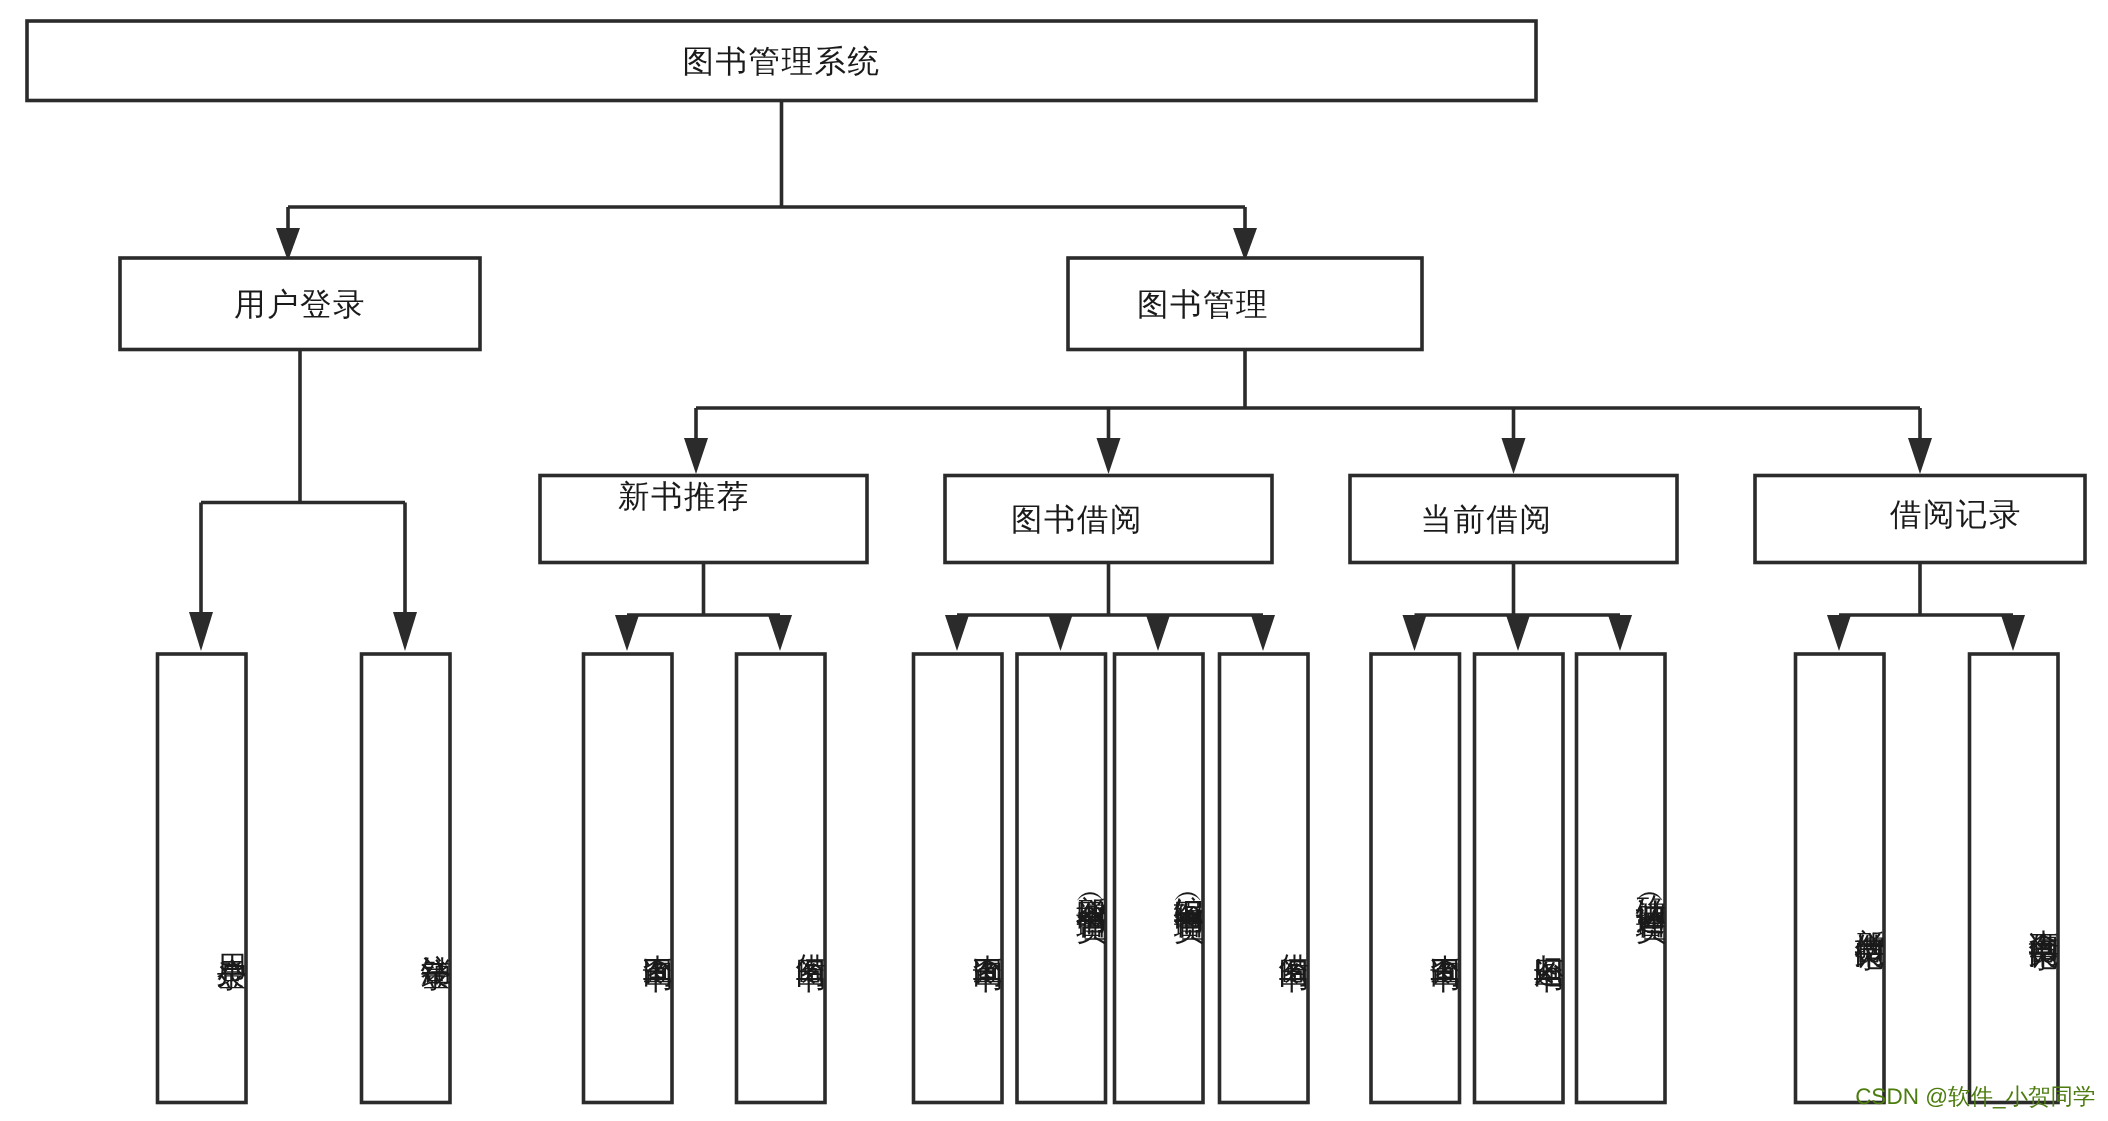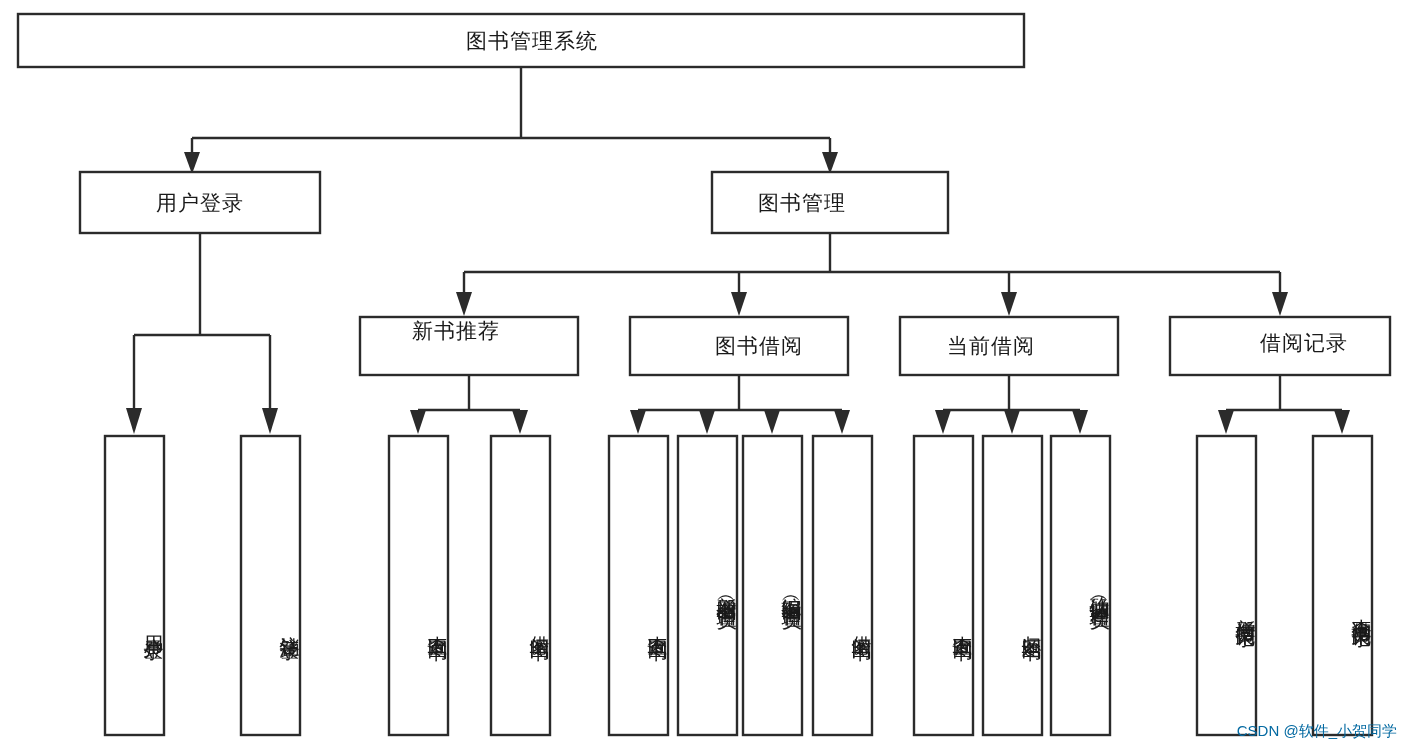--- a/index.html
+++ b/index.html
@@ -41,21 +41,21 @@
   .arrow-head {
     fill: #2b2b2b;
     stroke: none;
   }
   .watermark {
     position: absolute;
     right: 8px;
     bottom: 6px;
     font-family: "Liberation Sans", "DejaVu Sans", sans-serif;
     font-size: 15px;
-    color: #0369a1;
+    color: #4d7c0f;
     white-space: nowrap;
     pointer-events: none;
   }
   
   .vnode-text {
     position: absolute;
     writing-mode: vertical-rl;
     text-orientation: upright;
     font-family: "Liberation Sans", "DejaVu Sans", sans-serif;
     font-size: 20px;
@@ -166,27 +166,27 @@
 
       <rect class="node-box" x="914" y="436" width="59" height="299"></rect>
       <rect class="node-box" x="983" y="436" width="59" height="299"></rect>
       <rect class="node-box" x="1051" y="436" width="59" height="299"></rect>
 
       <rect class="node-box" x="1197" y="436" width="59" height="299"></rect>
       <rect class="node-box" x="1313" y="436" width="59" height="299"></rect>
     </g>
   </svg>
 
-  <div class="hnode-text" style="left:18px; top:14px; width:1006px; height:53px;padding-left:11px;">图书管理系统</div>
+  <div class="hnode-text" style="left:18px; top:14px; width:1006px; height:53px;">图书管理系统</div>
 
   <div class="hnode-text" style="left:80px; top:172px; width:240px; height:61px;">用户登录</div>
   <div class="hnode-text" style="left:684px; top:172px; width:236px; height:61px;">图书管理</div>
 
   <div class="hnode-text" style="left:360px; top:302px; width:192px; height:58px;">新书推荐</div>
-  <div class="hnode-text" style="left:650px; top:317px; width:218px; height:58px;text-align:center;">图书借阅</div>
+  <div class="hnode-text" style="left:609px; top:317px; width:218px; height:58px;text-align:center;">图书借阅</div>
   <div class="hnode-text" style="left:900px; top:317px; width:182px; height:58px;">当前借阅</div>
   <div class="hnode-text" style="left:1170px; top:317px; width:220px; height:52px;padding-left:24px;">借阅记录</div>
 
   <div class="vnode-text" style="left:105px; top:512px; width:59px; height:223px;">用户登录</div>
   <div class="vnode-text" style="left:241px; top:512px; width:59px; height:223px;">注销登录</div>
 
   <div class="vnode-text" style="left:389px; top:512px; width:59px; height:223px;">查询图书</div>
   <div class="vnode-text" style="left:491px; top:512px; width:59px; height:223px;">借阅图书</div>
 
   <div class="vnode-text" style="left:609px; top:512px; width:59px; height:223px;">查询图书</div>

